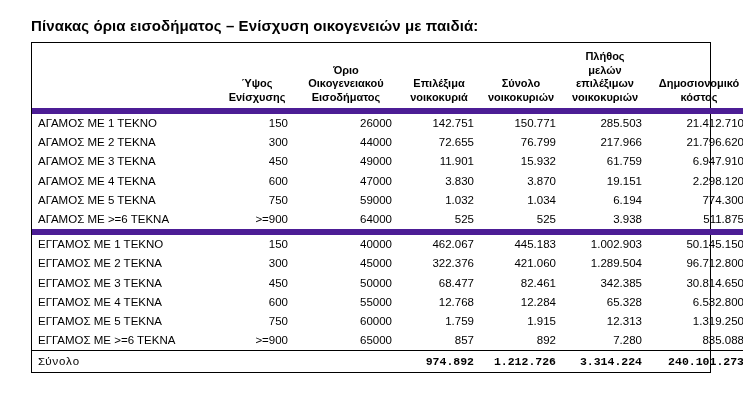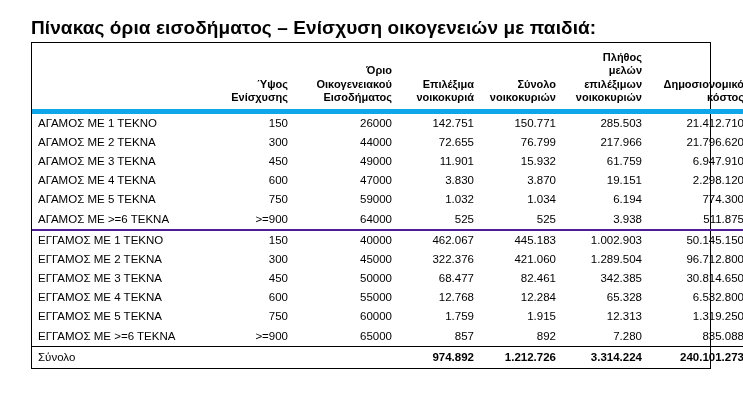--- a/index.html
+++ b/index.html
@@ -18,21 +18,21 @@
   .page {
     position: relative;
     width: 743px;
     height: 403px;
     box-sizing: border-box;
   }
   .doc-title {
     position: absolute;
     left: 31px;
     top: 17px;
-    font-size: 19px;
+    font-size: 15px;
     font-weight: bold;
     letter-spacing: 0.1px;
     white-space: nowrap;
   }
   .table-frame {
     position: absolute;
     left: 31px;
     top: 42px;
     width: 680px;
     border: 1px solid #000000;
@@ -49,24 +49,24 @@
   table.data col.c-limit { width: 104px; }
   table.data col.c-eligible { width: 82px; }
   table.data col.c-totalhh { width: 82px; }
   table.data col.c-members { width: 86px; }
   table.data col.c-cost { width: 102px; }
 
   table.data th {
     font-size: 11px;
     font-weight: bold;
     vertical-align: bottom;
-    text-align: right;
+    text-align: center;
     padding: 0 6px 4px 6px;
     line-height: 13.5px;
-    border-bottom: 5px solid #0ea5e9;
+    border-bottom: 1px solid #0ea5e9;
     height: 68px;
     box-sizing: border-box;
   }
   table.data th.th-label {
     padding-left: 8px;
   }
   table.data td {
     font-size: 11.5px;
     line-height: 13px;
     padding: 3.1px 6px;
@@ -74,27 +74,28 @@
     white-space: nowrap;
   }
   td.label {
     text-align: left;
     padding-left: 8px;
   }
   td.num {
     text-align: right;
   }
   tr.group-start td {
-    border-top: 2px solid #4c1d95;
+    border-top: 6px solid #4c1d95;
   }
   tr.totals td {
     border-top: 1px solid #000000;
     font-weight: bold;
     padding-top: 4px;
     padding-bottom: 4px;
+    font-family: Liberation Mono, monospace;
   }
   tr.totals td.label {
     font-weight: normal;
   }
 </style>
 </head>
 <body>
 
 <div class="page">
 

